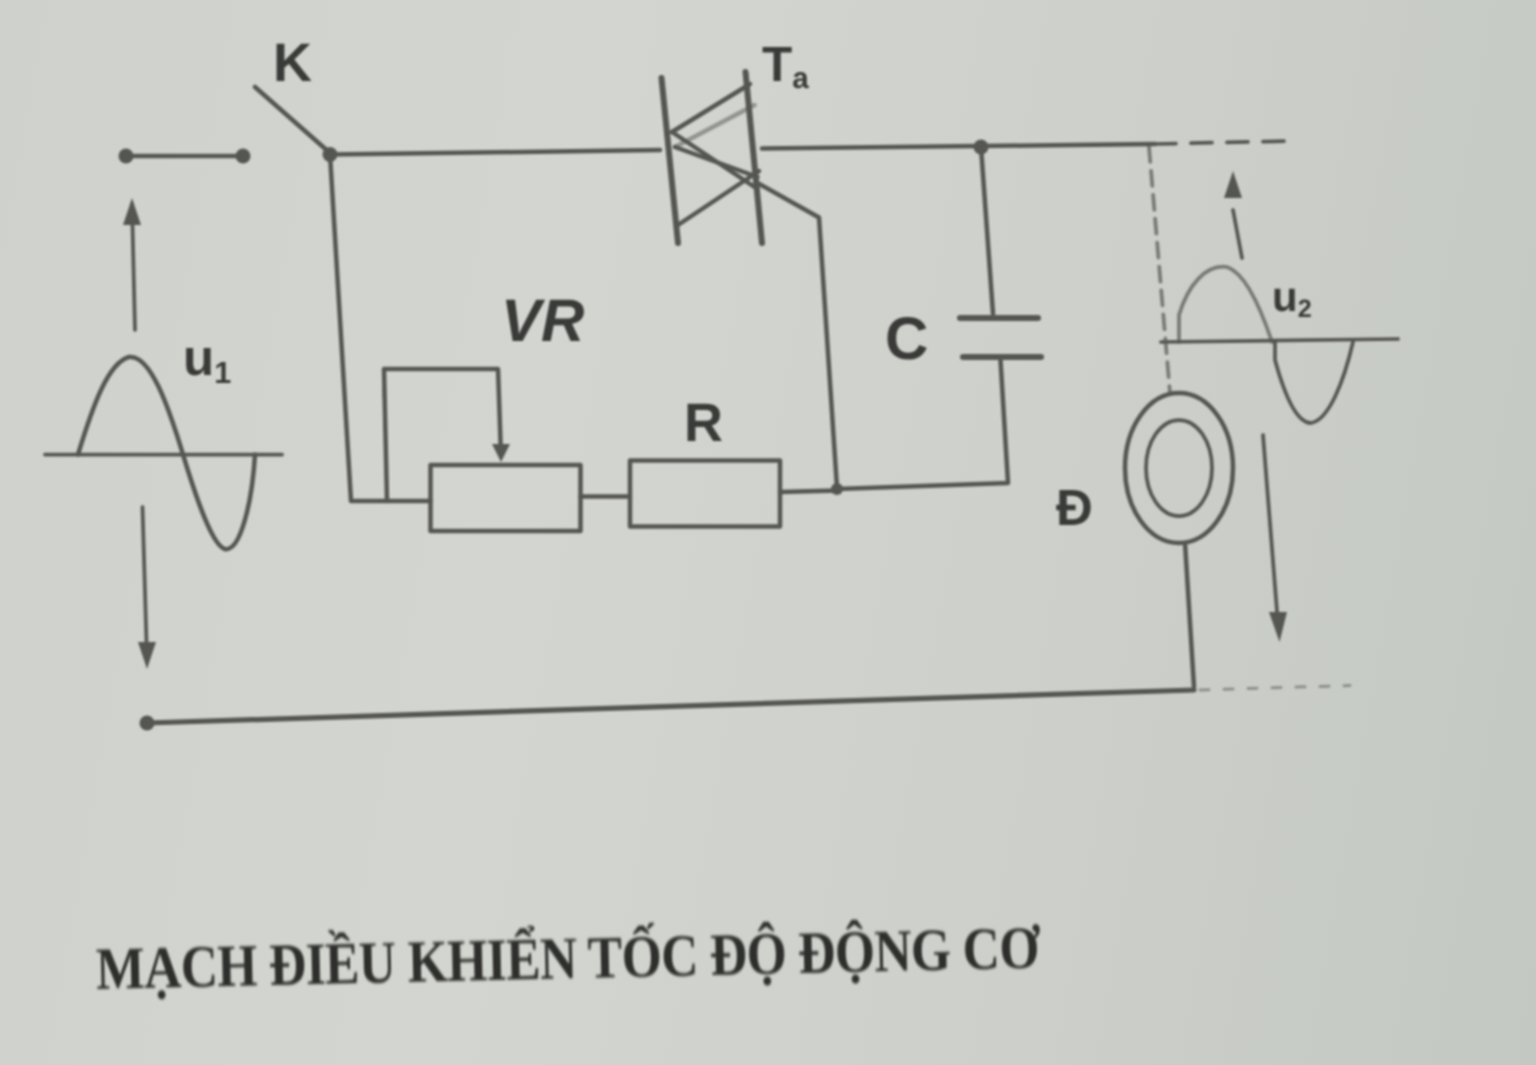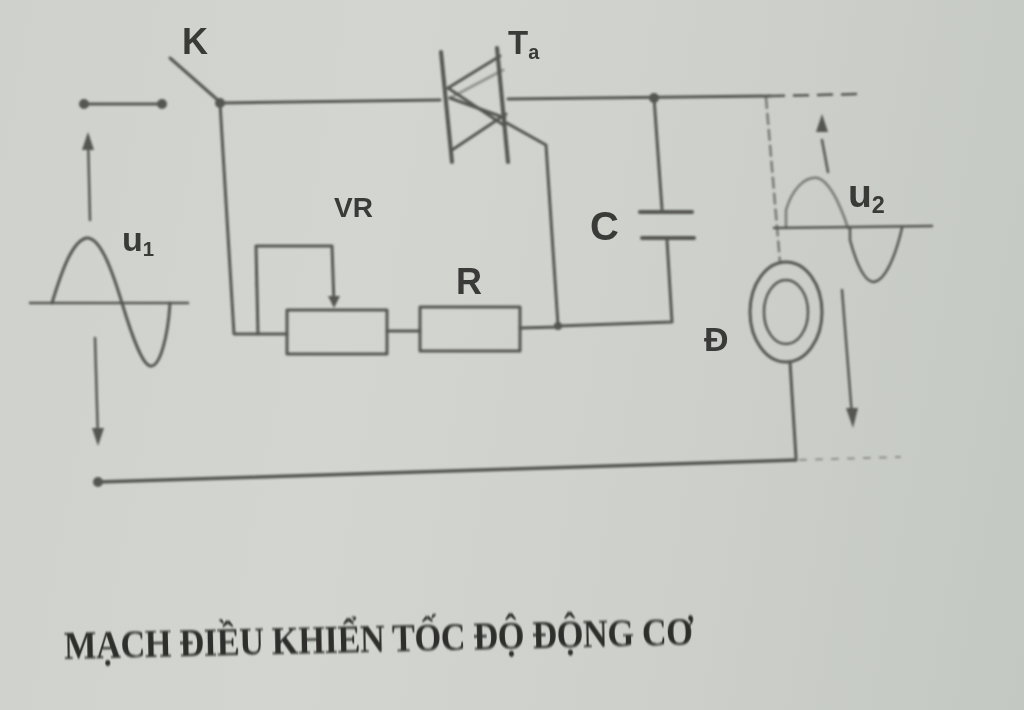--- a/index.html
+++ b/index.html
@@ -138,30 +138,30 @@
       <polygon points="846,408 858,408 853,428" fill="#555651" stroke="none"></polygon>
     </g>
   </svg>
 
   <div class="lbl" style="left:182px; top:24px; font-size:36px;">K</div>
 
   <div class="lbl" style="left:508px; top:26px; font-size:33px;">
     <span>T</span><sub>a</sub>
   </div>
 
-  <div class="lbl" style="left:334px; top:194px; font-size:28px;">VR</div>
+  <div class="lbl" style="left:334px; top:194px; font-size:40px;font-style:italic;">VR</div>
 
   <div class="lbl" style="left:456px; top:264px; font-size:36px;">R</div>
 
   <div class="lbl" style="left:590px; top:206px; font-size:40px;">C</div>
 
   <div class="lbl" style="left:704px; top:322px; font-size:34px;">Đ</div>
 
   <div class="lbl" style="left:122px; top:222px; font-size:34px;">
     <span>u</span><sub>1</sub>
   </div>
 
-  <div class="lbl" style="left:848px; top:174px; font-size:39px;">
+  <div class="lbl" style="left:848px; top:184px; font-size:28px;">
     <span>u</span><sub>2</sub>
   </div>
 
   <div class="caption">MẠCH ĐIỀU KHIỂN TỐC ĐỘ ĐỘNG CƠ</div>
 </div>
 
 </body></html>

